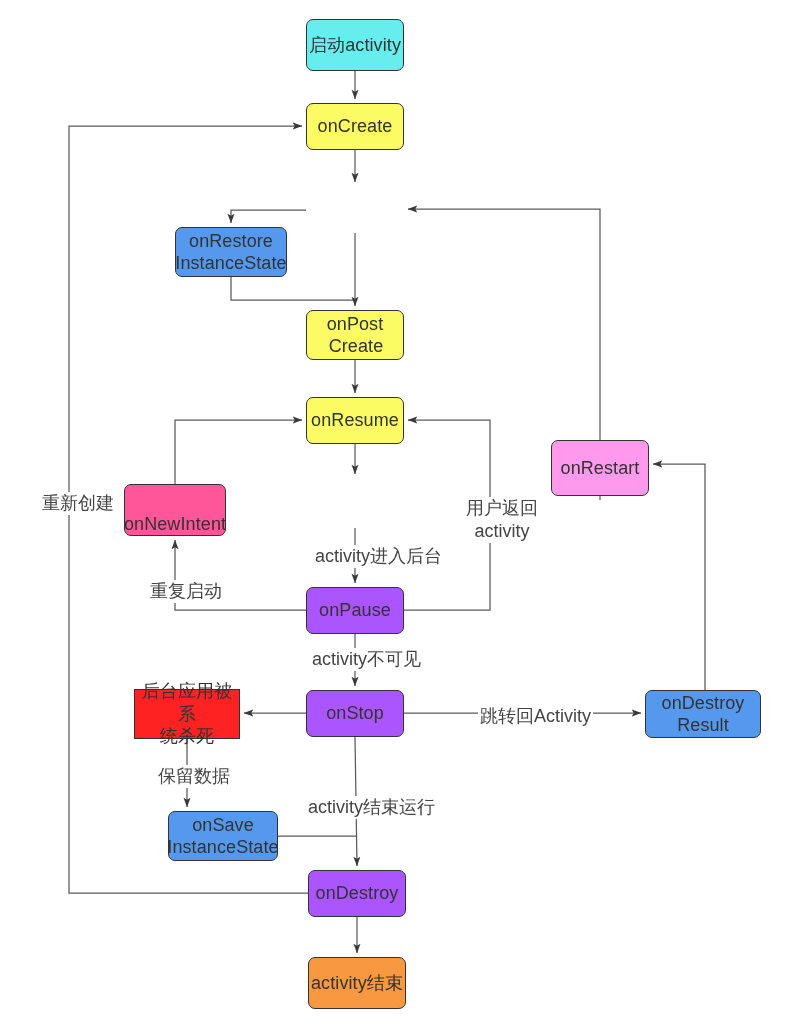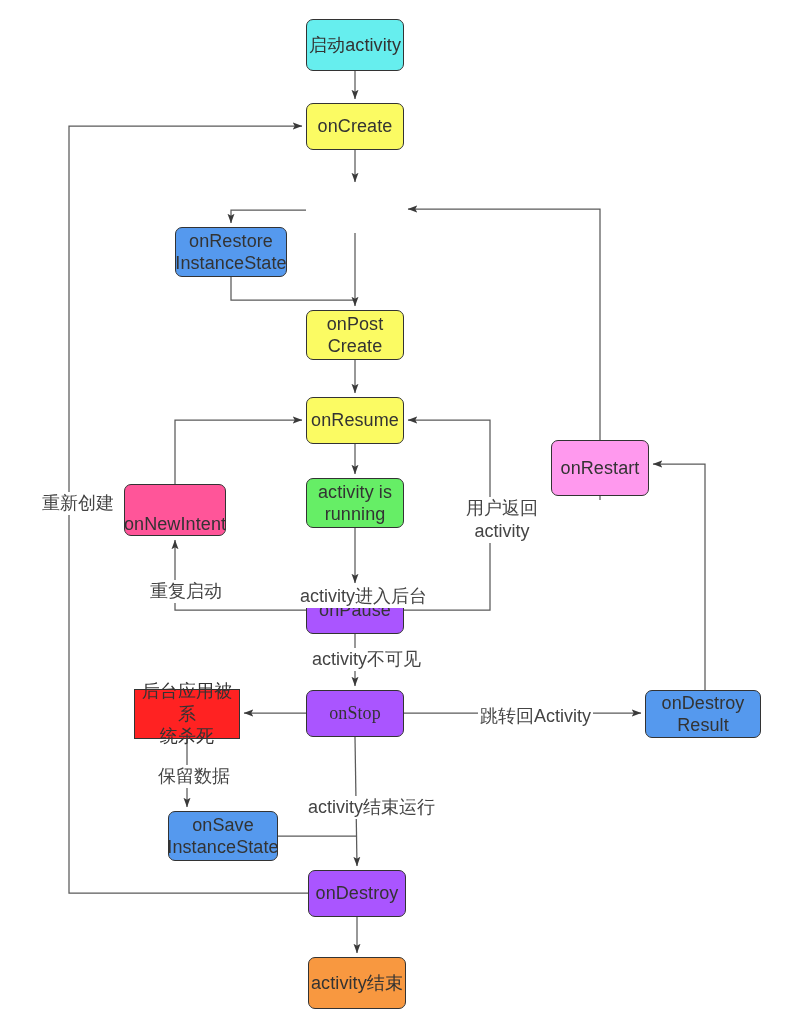--- a/index.html
+++ b/index.html
@@ -117,41 +117,37 @@
   <div class="node" style="left: 306px; top: 19px; width: 98px; height: 52px; background: rgb(102, 238, 238);">
     <span>启动activity</span>
   </div>
   <div class="node" style="left: 306px; top: 103px; width: 98px; height: 47px; background: rgb(251, 251, 99); text-align: right;">
     <span>onCreate</span>
   </div>
   <div class="node" style="left: 175px; top: 227px; width: 112px; height: 50px; background: rgb(85, 153, 238);">
     <span>onRestore
 InstanceState</span>
   </div>
-  <div class="node" style="left: 306px; top: 310px; width: 98px; height: 50px; background: rgb(251, 251, 99);">
+  <div class="node" style="left: 306px; top: 310px; width: 98px; height: 50px; background: rgb(251, 251, 99); text-align: right;">
     <span>onPost
 Create</span>
   </div>
   <div class="node" style="left: 306px; top: 397px; width: 98px; height: 47px; background: rgb(251, 251, 99);">
     <span>onResume</span>
-  </div>
-  <div class="node" style="left: 306px; top: 478px; width: 98px; height: 50px; background: rgb(102, 238, 102);">
-    <span>activity is
-running</span>
   </div>
   <div class="node" style="left: 124px; top: 484px; width: 102px; height: 52px; background: rgb(255, 85, 153); align-items: flex-end;">
     <span>onNewIntent</span>
   </div>
   <div class="node" style="left: 551px; top: 440px; width: 98px; height: 56px; background: rgb(255, 153, 238);">
     <span>onRestart</span>
   </div>
   <div class="node" style="left: 306px; top: 587px; width: 98px; height: 47px; background: rgb(170, 85, 255);">
     <span>onPause</span>
   </div>
-  <div class="node" style="left: 306px; top: 690px; width: 98px; height: 47px; background: rgb(170, 85, 255); font-family: Liberation Serif, serif;">
+  <div class="node" style="left: 306px; top: 690px; width: 98px; height: 47px; background: rgb(170, 85, 255);">
     <span>onStop</span>
   </div>
   <div class="node sharp" style="left: 134px; top: 689px; width: 106px; height: 50px; background: rgb(255, 34, 34);">
     <span>后台应用被系
 统杀死</span>
   </div>
   <div class="node" style="left: 645px; top: 690px; width: 116px; height: 48px; background: rgb(85, 153, 238);">
     <span>onDestroy
 Result</span>
   </div>
@@ -161,21 +157,21 @@
   </div>
   <div class="node" style="left: 308px; top: 870px; width: 98px; height: 47px; background: rgb(170, 85, 255);">
     <span>onDestroy</span>
   </div>
   <div class="node" style="left: 308px; top: 957px; width: 98px; height: 52px; background: rgb(248, 152, 64);">
     <span>activity结束</span>
   </div>
 
   <div class="edge-label" style="left: 40px; top: 492px;">重新创建</div>
   <div class="edge-label" style="left: 148px; top: 580px;">重复启动</div>
-  <div class="edge-label" style="left: 298px; top: 545px; margin-top: 40px;">activity进入后台</div>
+  <div class="edge-label" style="left: 313px; top: 545px;">activity进入后台</div>
   <div class="edge-label center" style="left: 464px; top: 497px;">用户返回
 activity</div>
   <div class="edge-label" style="left: 310px; top: 648px;">activity不可见</div>
   <div class="edge-label" style="left: 156px; top: 765px;">保留数据</div>
   <div class="edge-label" style="left: 478px; top: 705px;">跳转回Activity</div>
   <div class="edge-label" style="left: 306px; top: 796px;">activity结束运行</div>
 
 </div>
 
 </body></html>

